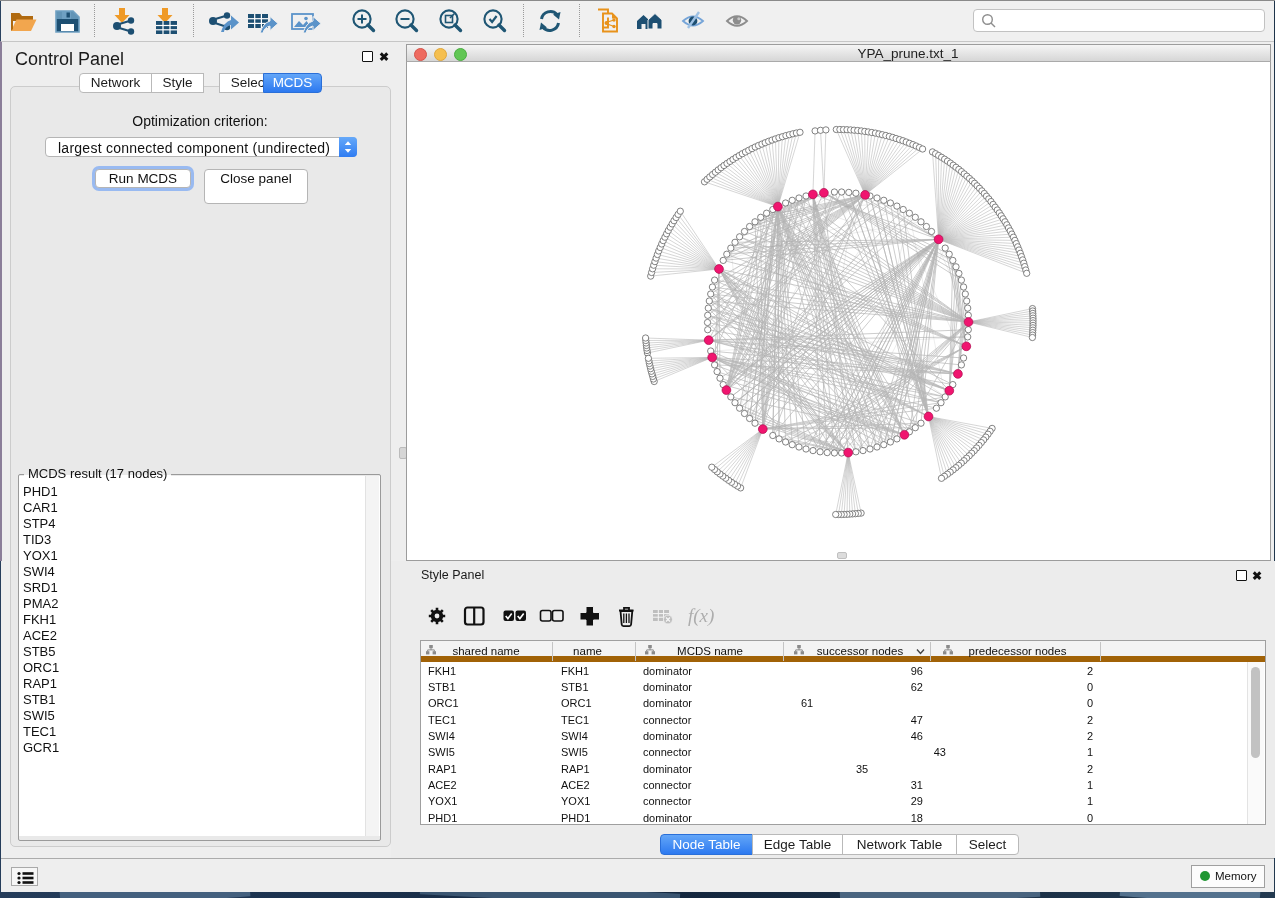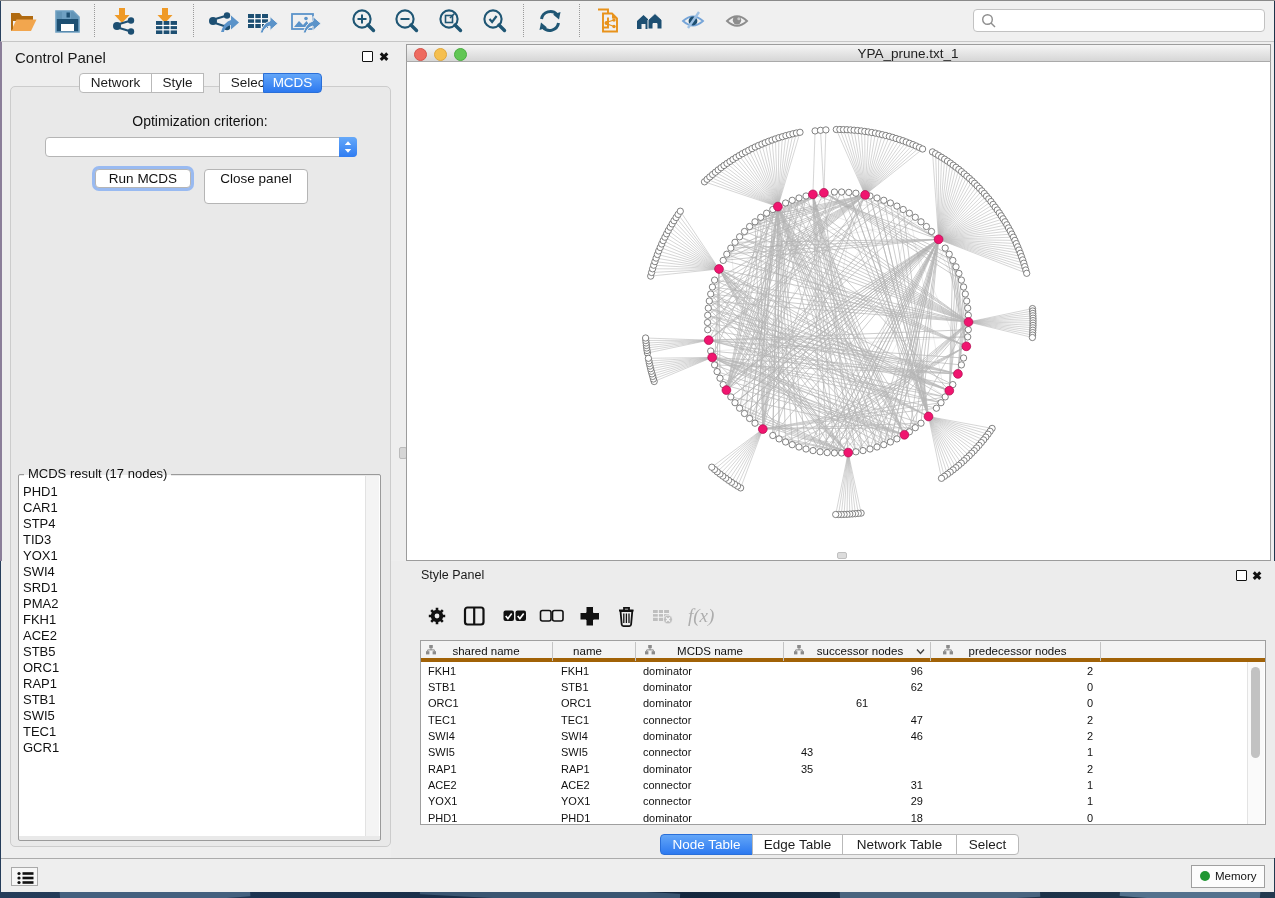--- a/index.html
+++ b/index.html
@@ -6,21 +6,21 @@
 body{width:1275px;height:898px;position:relative;overflow:hidden;
   font-family:"Liberation Sans",sans-serif;
   background:linear-gradient(100deg,#2a4260 0%,#1c3350 30%,#14273e 60%,#22394f 100%)}
 .abs{position:absolute}
 #win{left:1px;top:0;width:1273px;height:891px;background:#eeeeee;border-radius:0 0 5px 5px;overflow:hidden}
 #topline{left:0;top:0;width:1275px;height:1px;background:#8a8a8a}
 #toolbar{left:1px;top:1px;width:1273px;height:40px;background:#f0f0f0;border-bottom:1px solid #c6c6c6}
 .sep{top:4px;width:0;height:33px;border-left:1px dotted #9a9a9a}
 #searchbox{left:973px;top:9px;width:290px;height:21px;background:#fff;border:1px solid #c2c2c2;border-radius:4px}
 
-#cp-title{left:15px;top:49px;width:200px;height:15px;font-size:15px;color:#1a1a1a}
+#cp-title{left:15px;top:49px;width:200px;height:15px;font-size:18px;color:#1a1a1a}
 .winbtn-sq{width:9px;height:9px;border:1.6px solid #111;background:#fff;border-radius:1px}
 .winbtn-x{font-size:12px;font-weight:bold;color:#111;line-height:10px}
 #tabs{left:79px;top:73px;height:20px}
 .tabseg{position:absolute;top:0;height:18px;background:#fff;border:1px solid #b9b9b9;
   font-size:13.5px;color:#1c1c1c;text-align:center;line-height:18px}
 .tabseg.sel{background:linear-gradient(#63a6f8,#2c79f0);color:#fff;border-color:#2a6fd8}
 #cp-panel{left:10px;top:86px;width:381px;height:761px;background:#e9e9e9;border:1px solid #cccccc;border-radius:5px;box-sizing:border-box}
 #optlabel{left:0px;top:113px;width:400px;text-align:center;font-size:14px;color:#111}
 #dropdown{left:45px;top:137px;width:312px;height:20px;background:#fff;border:1px solid #b5b5b5;border-radius:4px;box-sizing:border-box}
 #ddtext{left:12px;top:1px;font-size:14px;letter-spacing:0.25px;color:#111;line-height:18px;white-space:nowrap}
@@ -39,21 +39,21 @@
 
 #netframe{left:406px;top:44px;width:865px;height:517px;border:1px solid #9c9c9c;box-sizing:border-box;background:#fff}
 #nettitle{left:406px;top:44px;width:865px;height:18px;background:linear-gradient(#f5f5f5,#d6d6d6);border:1px solid #9c9c9c;border-bottom:1px solid #aaa;box-sizing:border-box}
 #nettext{left:406px;top:46px;width:1004px;text-align:center;font-size:13.5px;color:#222}
 .light{position:absolute;top:48px;width:11px;height:11px;border-radius:50%}
 #hgrip{left:837px;top:552px;width:8px;height:5px;background:#dcdcdc;border:1px solid #c0c0c0;border-radius:2px}
 
 #tablepanel{left:391px;top:561px;width:884px;height:297px;background:#ececec}
 #tp-title{left:421px;top:568px;font-size:12.5px;color:#1a1a1a}
 #tbl{left:420px;top:640px;width:846px;height:185px;background:#fff;border:1px solid #9f9f9f;box-sizing:border-box}
-#tblhead{left:0;top:0;width:844px;height:21px;background:#f3f3f3;border-bottom:4px solid #a16207;box-sizing:border-box}
+#tblhead{left:0;top:0;width:844px;height:21px;background:#f3f3f3;border-bottom:6px solid #a16207;box-sizing:border-box}
 .hcell{position:absolute;top:0;height:20px;font-size:11.5px;color:#111;text-align:center;line-height:20px}
 .hdiv{position:absolute;top:1px;width:0;height:19px;border-left:1px solid #c4c4c4}
 .row{position:absolute;width:820px;height:17px;font-size:11px;color:#111;line-height:17px}
 .rc{position:absolute;top:0;height:17px}
 #tscroll{right:1px;top:21px;width:16px;height:162px;background:#fafafa;border-left:1px solid #e3e3e3}
 #tthumb{left:3px;top:5px;width:9px;height:91px;background:#c2c2c2;border-radius:5px}
 #bottabs{left:660px;top:834px;height:21px}
 
 #statusbar{left:1px;top:858px;width:1273px;height:33px;background:#eeeeee;border-top:1px solid #ababab}
 #listbtn{left:11px;top:867px;width:27px;height:19px;background:#f6f6f6;border:1px solid #a9a9a9;box-sizing:border-box}
@@ -174,20 +174,21 @@
 <div class="abs winbtn-x" style="left:379px;top:52px">✖</div>
 <div id="cp-panel" class="abs"></div>
 <div id="tabs" class="abs">
   <div class="tabseg" style="left:0px;width:71px;border-radius:4px 0 0 4px">Network</div>
   <div class="tabseg" style="left:72px;width:51px">Style</div>
   <div class="tabseg" style="left:140px;width:59px">Select</div>
   <div class="tabseg sel" style="left:184px;width:57px;border-radius:0 4px 4px 0">MCDS</div>
 </div>
 <div id="optlabel" class="abs">Optimization criterion:</div>
 <div id="dropdown" class="abs">
+  <div id="ddtext" class="abs">largest connected component (undirected)</div>
   <div id="ddbtn" class="abs"><svg width="18" height="20">
         <path d="M9 4.2 L12.2 8 H5.8 Z" fill="#fff"></path>
         <path d="M9 15.8 L12.2 12 H5.8 Z" fill="#fff"></path>
       </svg></div>
 </div>
 <div id="runbtn" class="btn">Run MCDS</div>
 <div id="closebtn" class="btn">Close panel</div>
 <div id="fieldset" class="abs"></div>
 <div id="fslegend" class="abs">MCDS result (17 nodes)</div>
 <div id="listbox" class="abs">
@@ -1075,49 +1076,49 @@
       <span class="rc" style="left:7px">STB1</span>
       <span class="rc" style="left:140px">STB1</span>
       <span class="rc" style="left:222px">dominator</span>
       <span class="rc" style="left:380px;width:122px;text-align:right">62</span>
       <span class="rc" style="left:530px;width:142px;text-align:right">0</span>
     </div>
 <div class="row" style="left:0;top:54.2px">
       <span class="rc" style="left:7px">ORC1</span>
       <span class="rc" style="left:140px">ORC1</span>
       <span class="rc" style="left:222px">dominator</span>
-      <span class="rc" style="left:380px;width:122px;text-align:center">61</span>
+      <span class="rc" style="left:380px;width:122px;text-align:left">61</span>
       <span class="rc" style="left:530px;width:142px;text-align:right">0</span>
     </div>
 <div class="row" style="left:0;top:70.6px">
       <span class="rc" style="left:7px">TEC1</span>
       <span class="rc" style="left:140px">TEC1</span>
       <span class="rc" style="left:222px">connector</span>
       <span class="rc" style="left:380px;width:122px;text-align:right">47</span>
       <span class="rc" style="left:530px;width:142px;text-align:right">2</span>
     </div>
 <div class="row" style="left:0;top:86.9px">
       <span class="rc" style="left:7px">SWI4</span>
       <span class="rc" style="left:140px">SWI4</span>
       <span class="rc" style="left:222px">dominator</span>
       <span class="rc" style="left:380px;width:122px;text-align:right">46</span>
       <span class="rc" style="left:530px;width:142px;text-align:right">2</span>
     </div>
 <div class="row" style="left:0;top:103.2px">
       <span class="rc" style="left:7px">SWI5</span>
       <span class="rc" style="left:140px">SWI5</span>
       <span class="rc" style="left:222px">connector</span>
-      <span class="rc" style="left:380px;width:122px;text-align:left">43</span>
+      <span class="rc" style="left:403px;width:122px;text-align:right">43</span>
       <span class="rc" style="left:530px;width:142px;text-align:right">1</span>
     </div>
 <div class="row" style="left:0;top:119.6px">
       <span class="rc" style="left:7px">RAP1</span>
       <span class="rc" style="left:140px">RAP1</span>
       <span class="rc" style="left:222px">dominator</span>
-      <span class="rc" style="left:380px;width:122px;text-align:left">35</span>
+      <span class="rc" style="left:380px;width:122px;text-align:center">35</span>
       <span class="rc" style="left:530px;width:142px;text-align:right">2</span>
     </div>
 <div class="row" style="left:0;top:136.0px">
       <span class="rc" style="left:7px">ACE2</span>
       <span class="rc" style="left:140px">ACE2</span>
       <span class="rc" style="left:222px">connector</span>
       <span class="rc" style="left:380px;width:122px;text-align:right">31</span>
       <span class="rc" style="left:530px;width:142px;text-align:right">1</span>
     </div>
 <div class="row" style="left:0;top:152.3px">

